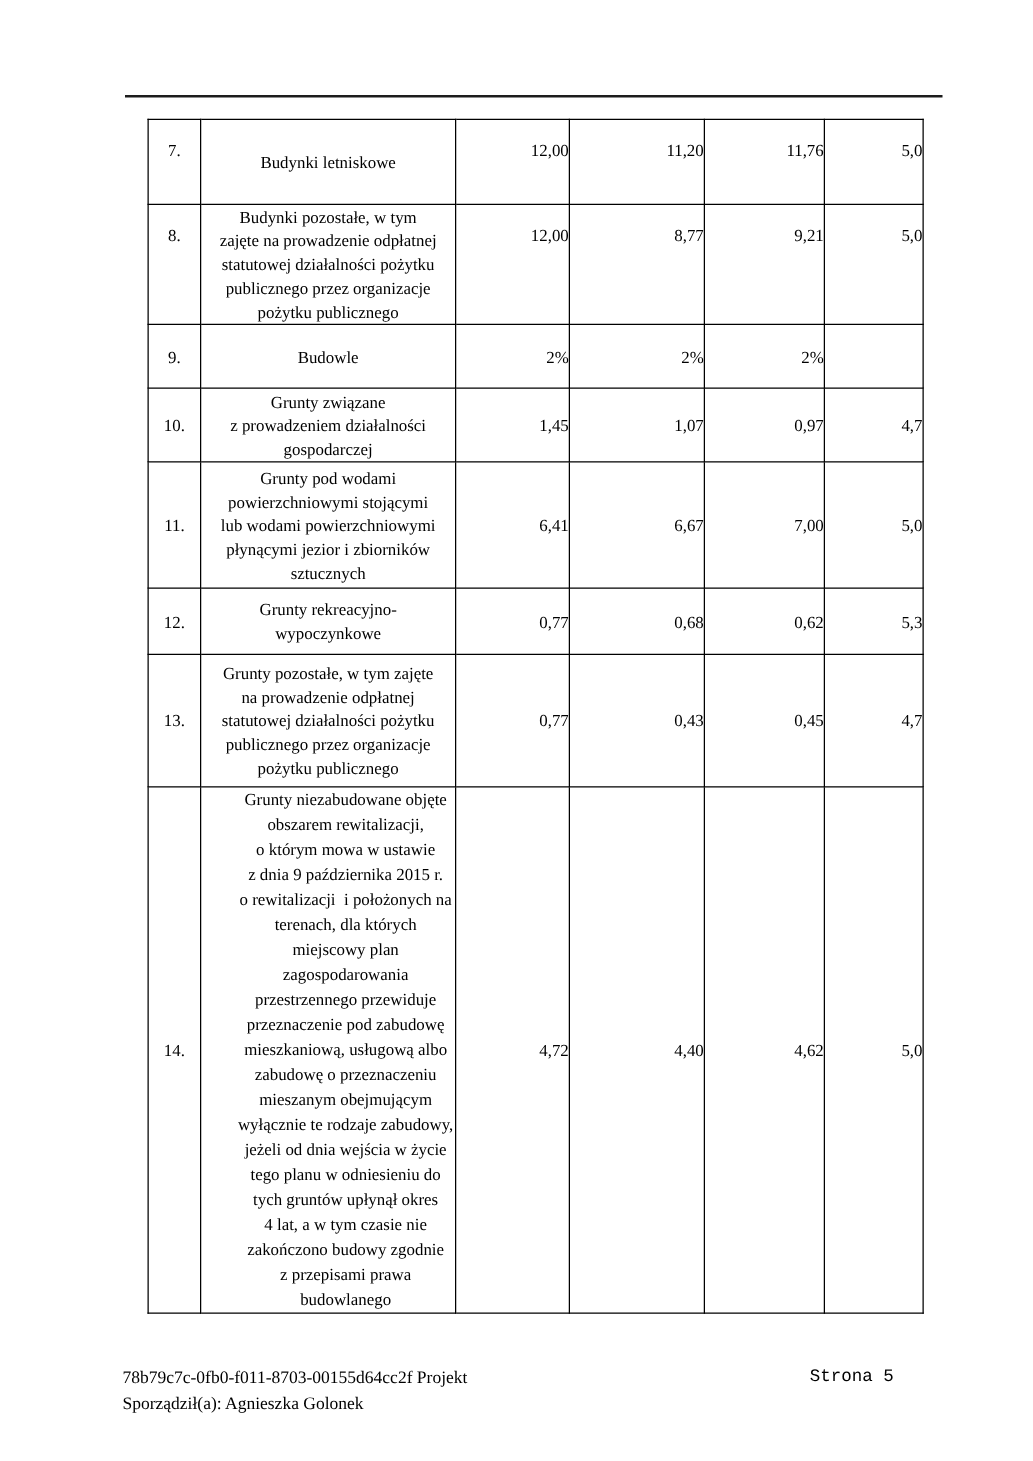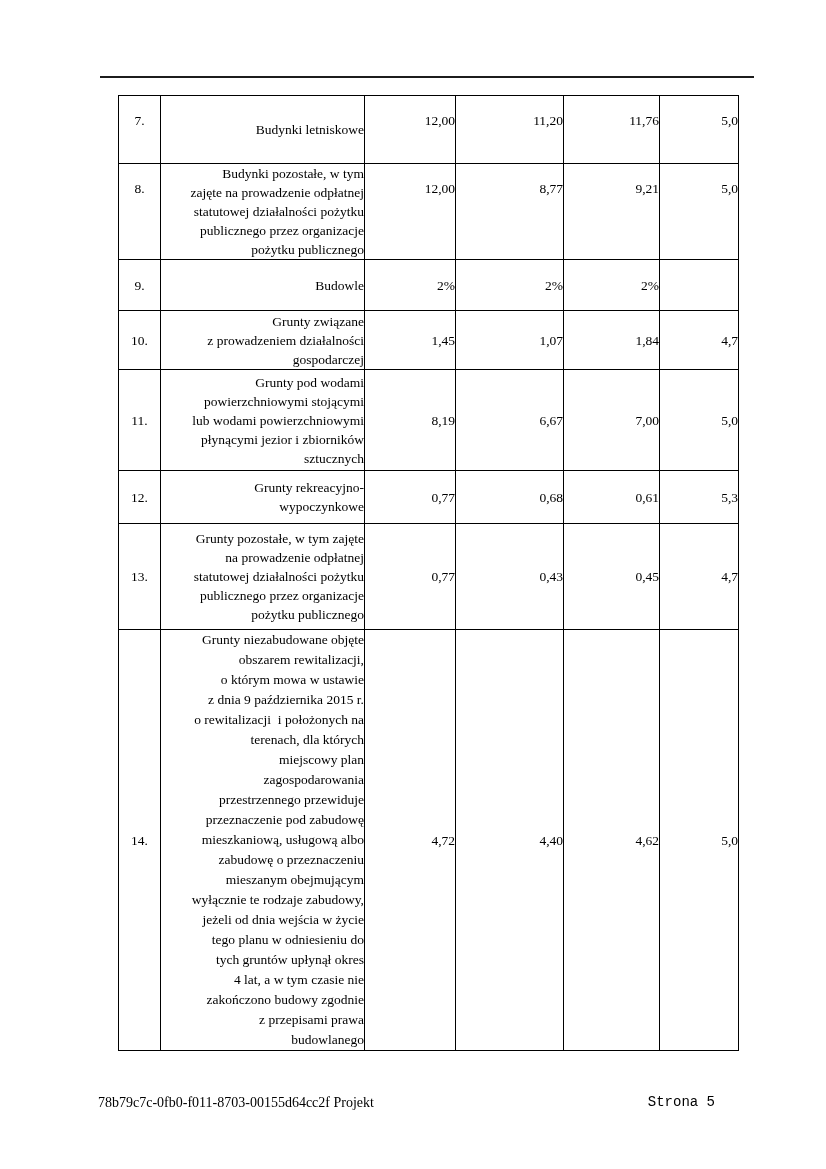--- a/index.html
+++ b/index.html
@@ -38,21 +38,21 @@
     line-height: 19px;
     vertical-align: middle;
     padding: 0;
     overflow: hidden;
   }
   td.cell-no {
     text-align: center;
   }
   td.cell-desc {
     vertical-align: top;
-    text-align: right;
+    text-align: center;
     padding: 2px 3px 2px 5px;
     font-size: 13.2px;
     white-space: pre-wrap;
   }
   td.cell-val {
     text-align: right;
   }
   tr.top-align td.cell-no,
   tr.top-align td.cell-val {
     vertical-align: top;
@@ -126,42 +126,42 @@
           <td class="cell-val">2%</td>
           <td class="cell-val"></td>
         </tr>
         <tr style="height: 59px;">
           <td class="cell-no">10.</td>
           <td class="cell-desc">Grunty związane
 z prowadzeniem działalności
 gospodarczej</td>
           <td class="cell-val">1,45</td>
           <td class="cell-val">1,07</td>
-          <td class="cell-val">1,84</td>
+          <td class="cell-val">0,97</td>
           <td class="cell-val">4,7</td>
         </tr>
         <tr style="height: 101px;">
           <td class="cell-no">11.</td>
           <td class="cell-desc">Grunty pod wodami
 powierzchniowymi stojącymi
 lub wodami powierzchniowymi
 płynącymi jezior i zbiorników
 sztucznych</td>
-          <td class="cell-val">8,19</td>
+          <td class="cell-val">6,41</td>
           <td class="cell-val">6,67</td>
           <td class="cell-val">7,00</td>
           <td class="cell-val">5,0</td>
         </tr>
         <tr style="height: 53px;">
           <td class="cell-no">12.</td>
           <td class="cell-desc">Grunty rekreacyjno-
 wypoczynkowe</td>
           <td class="cell-val">0,77</td>
           <td class="cell-val">0,68</td>
-          <td class="cell-val">0,61</td>
+          <td class="cell-val">0,62</td>
           <td class="cell-val">5,3</td>
         </tr>
         <tr style="height: 106px;">
           <td class="cell-no">13.</td>
           <td class="cell-desc">Grunty pozostałe, w tym zajęte
 na prowadzenie odpłatnej
 statutowej działalności pożytku
 publicznego przez organizacje
 pożytku publicznego</td>
           <td class="cell-val">0,77</td>
@@ -195,17 +195,18 @@
           <td class="cell-val">4,72</td>
           <td class="cell-val">4,40</td>
           <td class="cell-val">4,62</td>
           <td class="cell-val">5,0</td>
         </tr>
       </tbody>
   </table>
 
   <div class="footer-left">
     <div>78b79c7c-0fb0-f011-8703-00155d64cc2f Projekt</div>
+    <div>Sporządził(a): Agnieszka Golonek</div>
   </div>
 
   <div class="footer-right">Strona 5</div>
 
 </div>
 
 </body></html>

